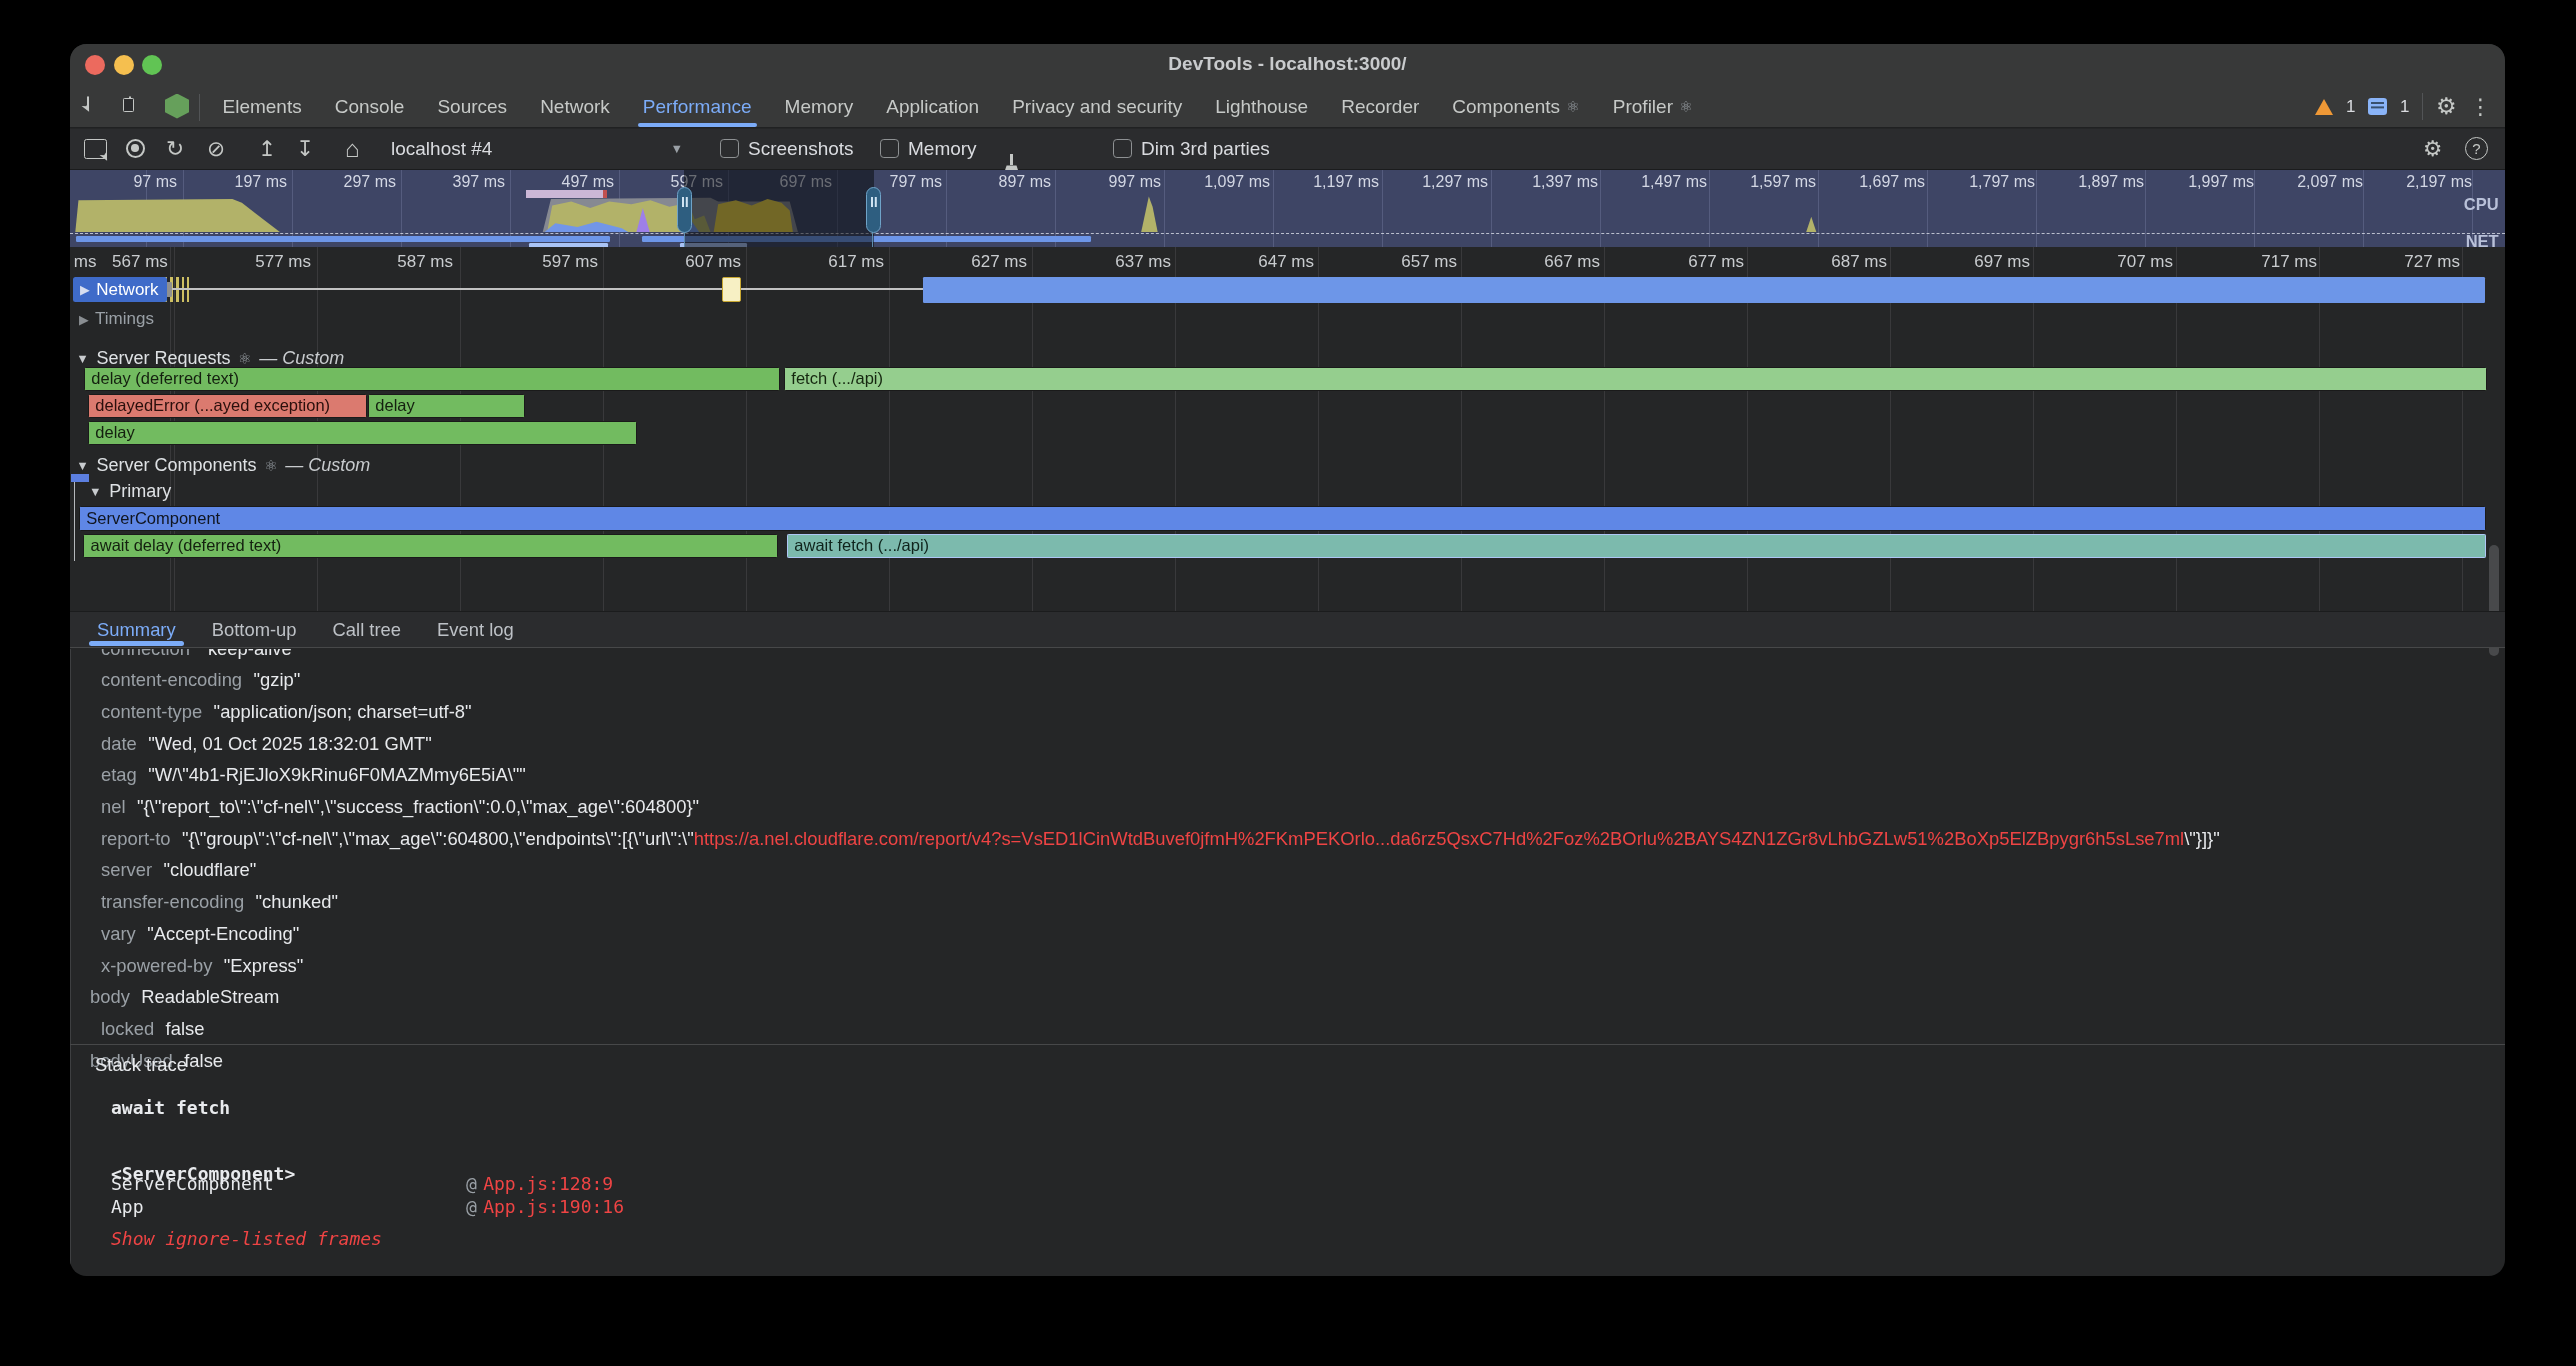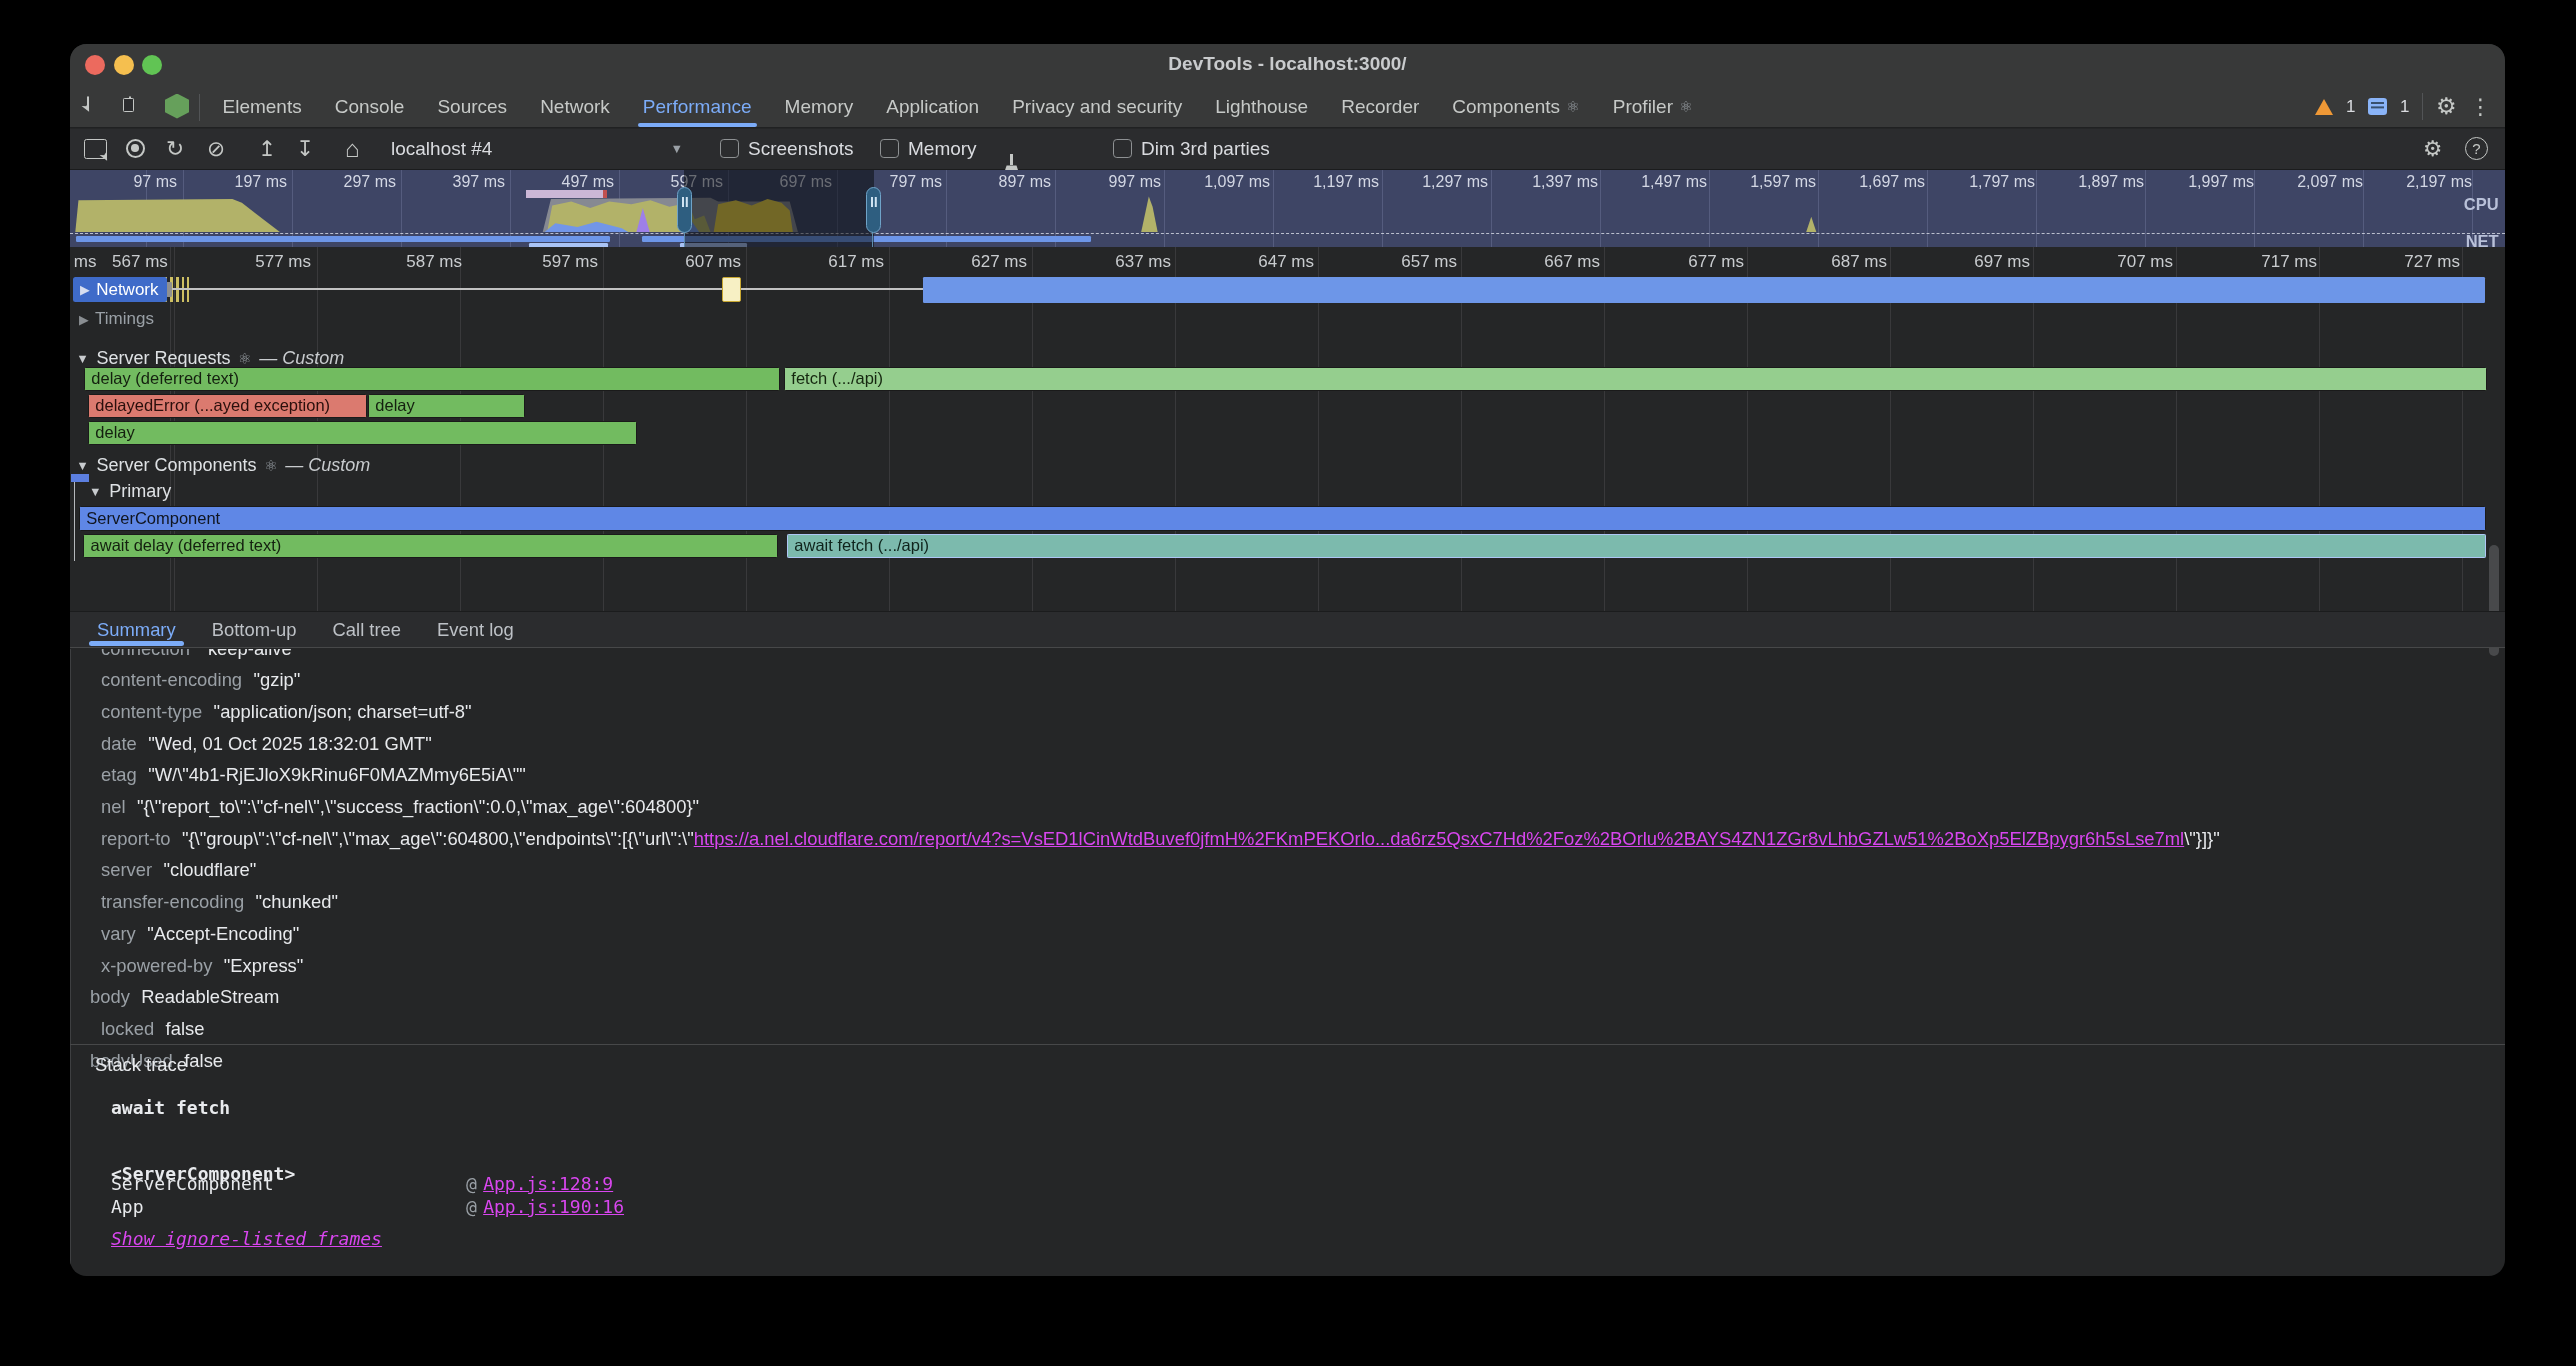--- a/index.html
+++ b/index.html
@@ -84,21 +84,21 @@
   
   #btabs{position:absolute;left:0;top:567px;width:100%;height:37px;background:#2B2C2E;border-top:1.3px solid #1B1C1D;border-bottom:1.3px solid #474849;display:flex;align-items:center;padding-left:9px;}
   .btab{position:relative;height:35px;display:flex;align-items:center;padding:0 18px;font-size:18.4px;color:#BDC1C6;}
   .btab.sel{color:#7CACF8;}
   .btab.sel::after{content:"";position:absolute;left:10px;right:10px;bottom:1.3px;height:4.4px;border-radius:2.5px;background:#7CACF8;}
   #bcontent{position:absolute;left:0;top:605px;width:100%;height:628px;overflow:hidden;border-left:1.3px solid #3E3F41;}
   .krow{position:absolute;left:0;width:100%;height:32px;font-size:18.4px;white-space:nowrap;}
   .krow .k{color:#9AA0A6;margin-right:11.4px;}
   .krow .v{color:#E8EAED;}
   .krow .vp{color:#E8EAED;}
-  .lnk{color:#d946ef;text-decoration:underline;}
+  .lnk{color:#ef4444;}
   #sep{position:absolute;left:0;top:1000px;width:100%;height:1.3px;background:#474849;}
   #stackt{position:absolute;left:25px;top:1010px;font-size:18.4px;color:#E8EAED;}
   .frame{position:absolute;left:41px;font-family:"DejaVu Sans Mono",monospace;font-size:18px;color:#E8EAED;white-space:nowrap;}
   .frame .nm{display:inline-block;width:355px;}
   .frame .at{color:#9AA0A6;margin-right:6.3px;}
   .frame.hdr{font-weight:bold;}
   #showlnk{position:absolute;left:41px;top:1184px;font-family:"DejaVu Sans Mono",monospace;font-size:18px;font-style:italic;}
   svg{display:block;}
 </style>
 </head>
@@ -243,21 +243,21 @@
 
     <span class="ovside" style="top:25px;">CPU</span>
     <span class="ovside" style="top:62px;">NET</span>
   </div>
 
   <div id="flame">
 
     <span class="rlbl" style="left:3.8px;width:38px;text-align:left;">ms</span>
     <span class="rlbl" style="left:-3.2px;">567 ms</span>
     <span class="rlbl" style="left:140px;">577 ms</span>
-    <span class="rlbl" style="left:291px;">587 ms</span>
+    <span class="rlbl" style="left:282px;">587 ms</span>
     <span class="rlbl" style="left:427px;">597 ms</span>
     <span class="rlbl" style="left:570px;">607 ms</span>
     <span class="rlbl" style="left:713px;">617 ms</span>
     <span class="rlbl" style="left:856px;">627 ms</span>
     <span class="rlbl" style="left:1000px;">637 ms</span>
     <span class="rlbl" style="left:1143px;">647 ms</span>
     <span class="rlbl" style="left:1286px;">657 ms</span>
     <span class="rlbl" style="left:1429px;">667 ms</span>
     <span class="rlbl" style="left:1573px;">677 ms</span>
     <span class="rlbl" style="left:1716px;">687 ms</span>

